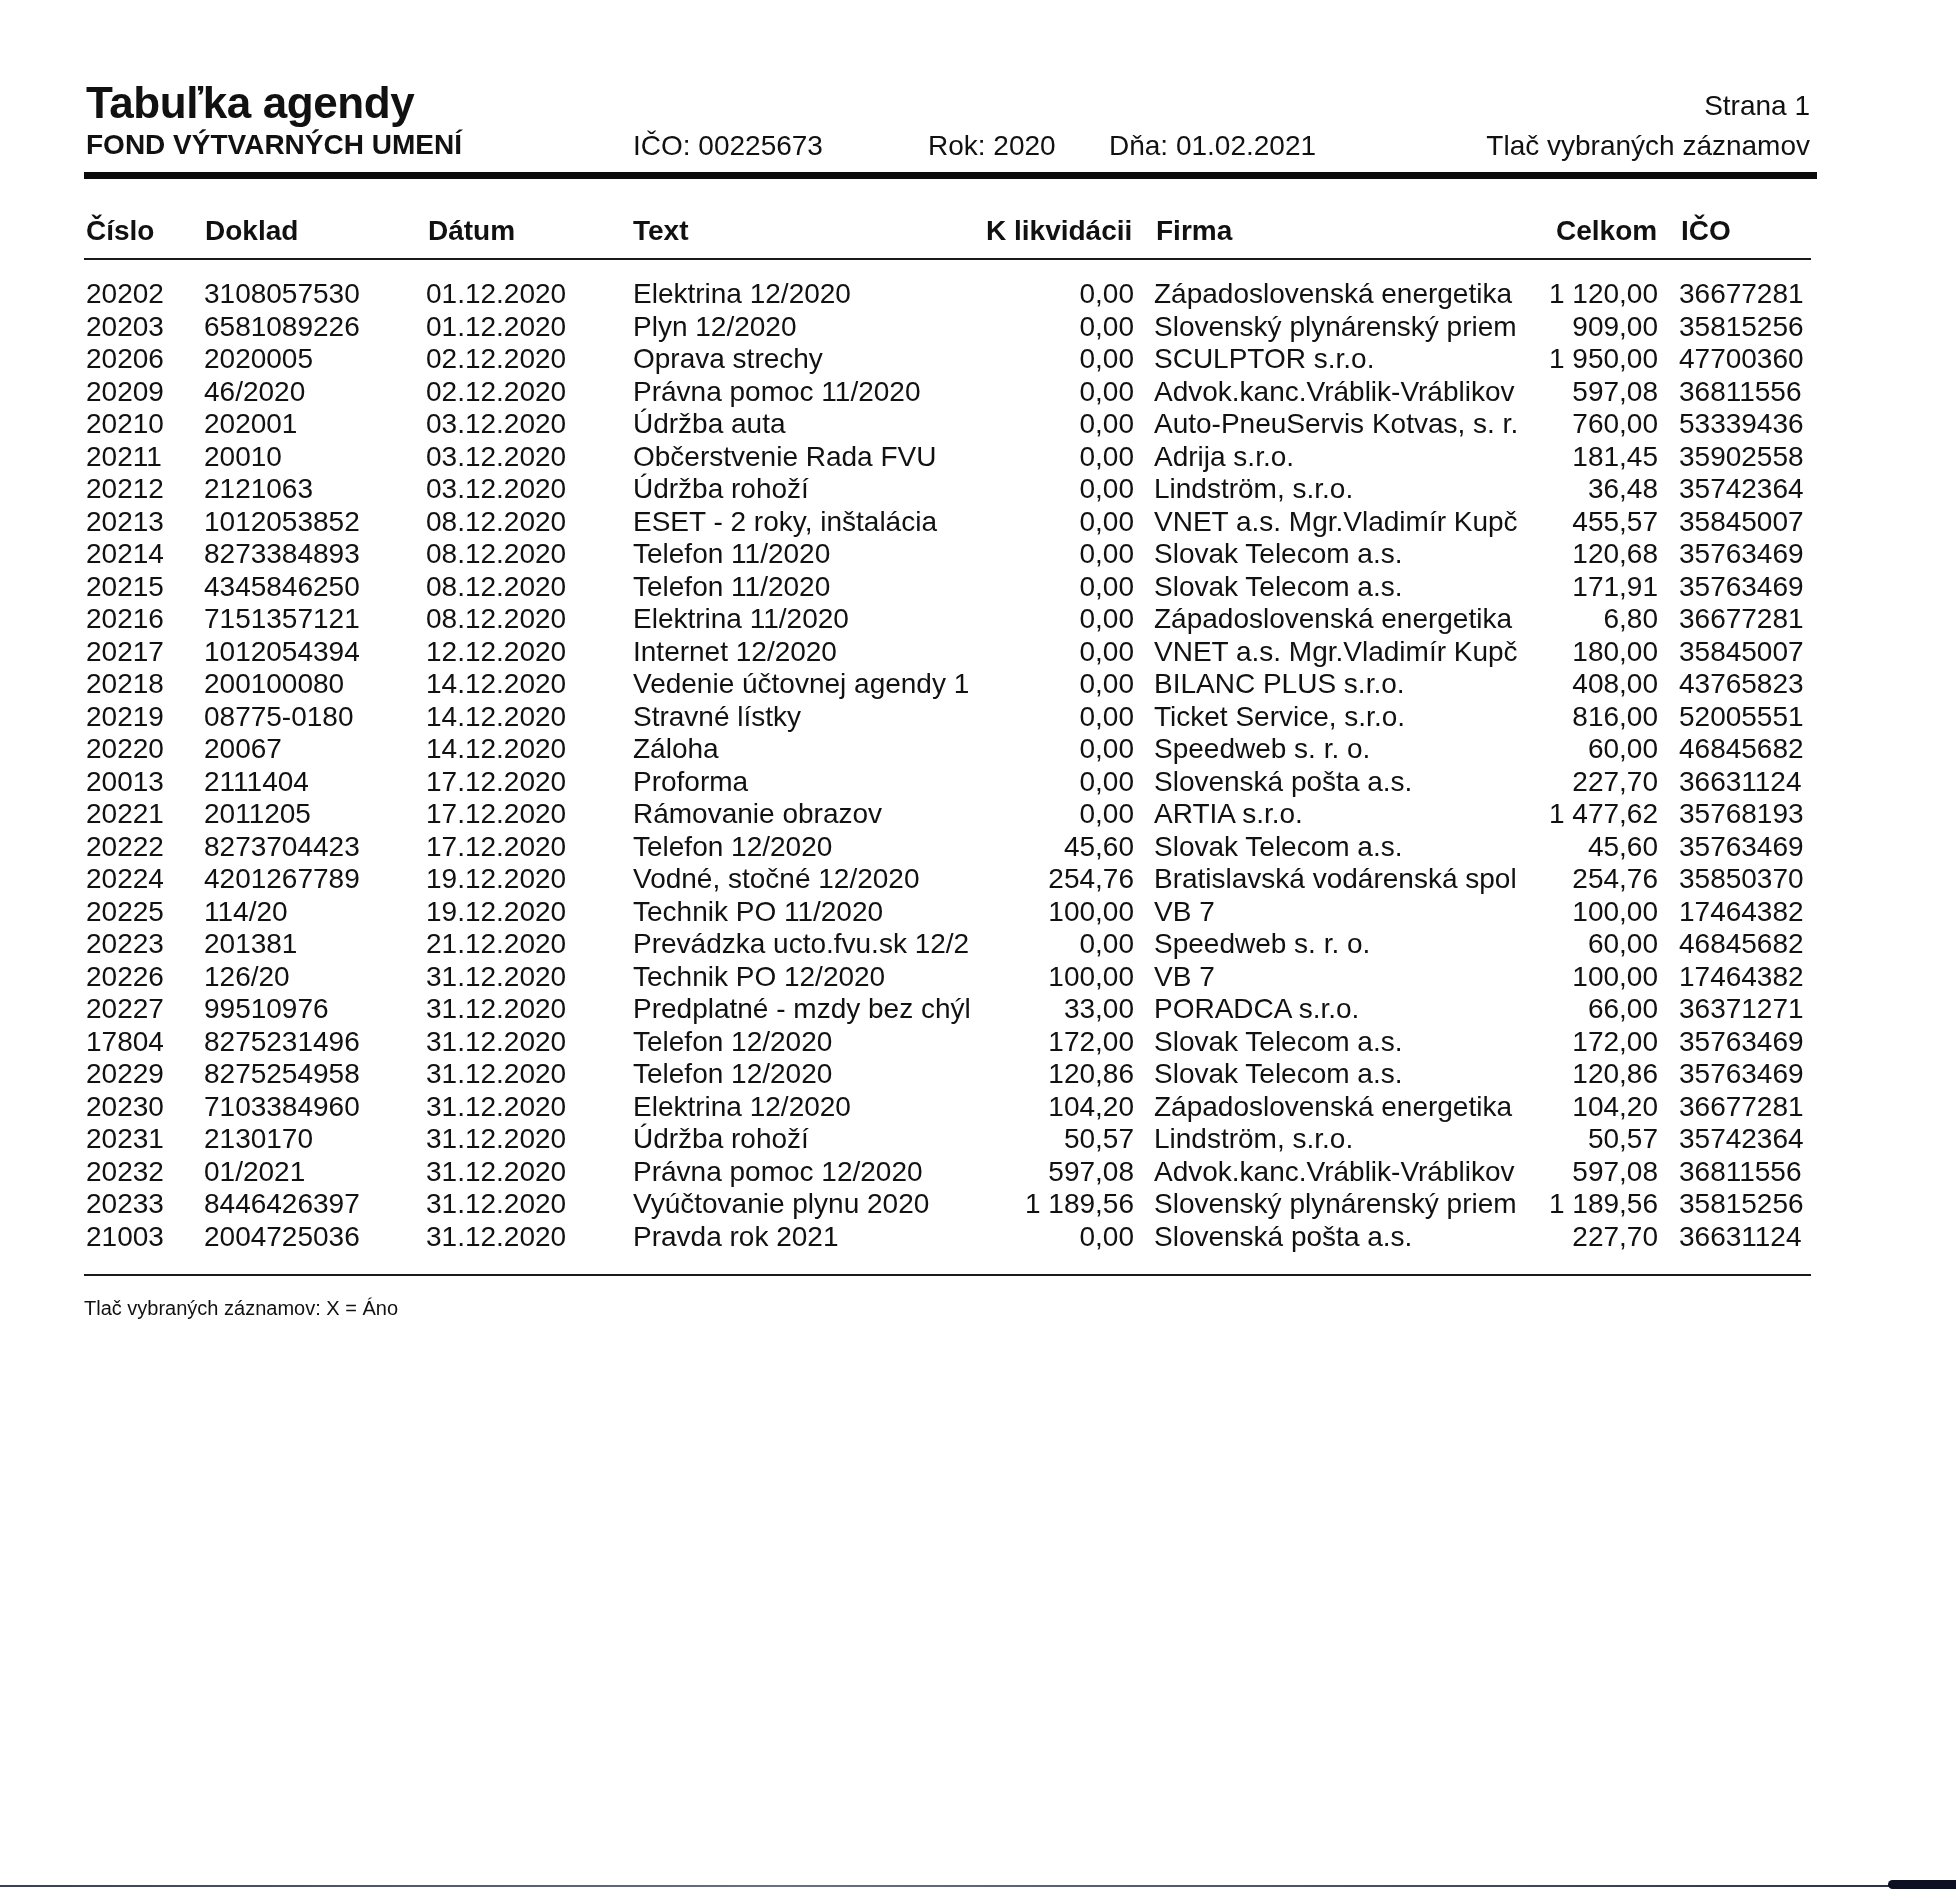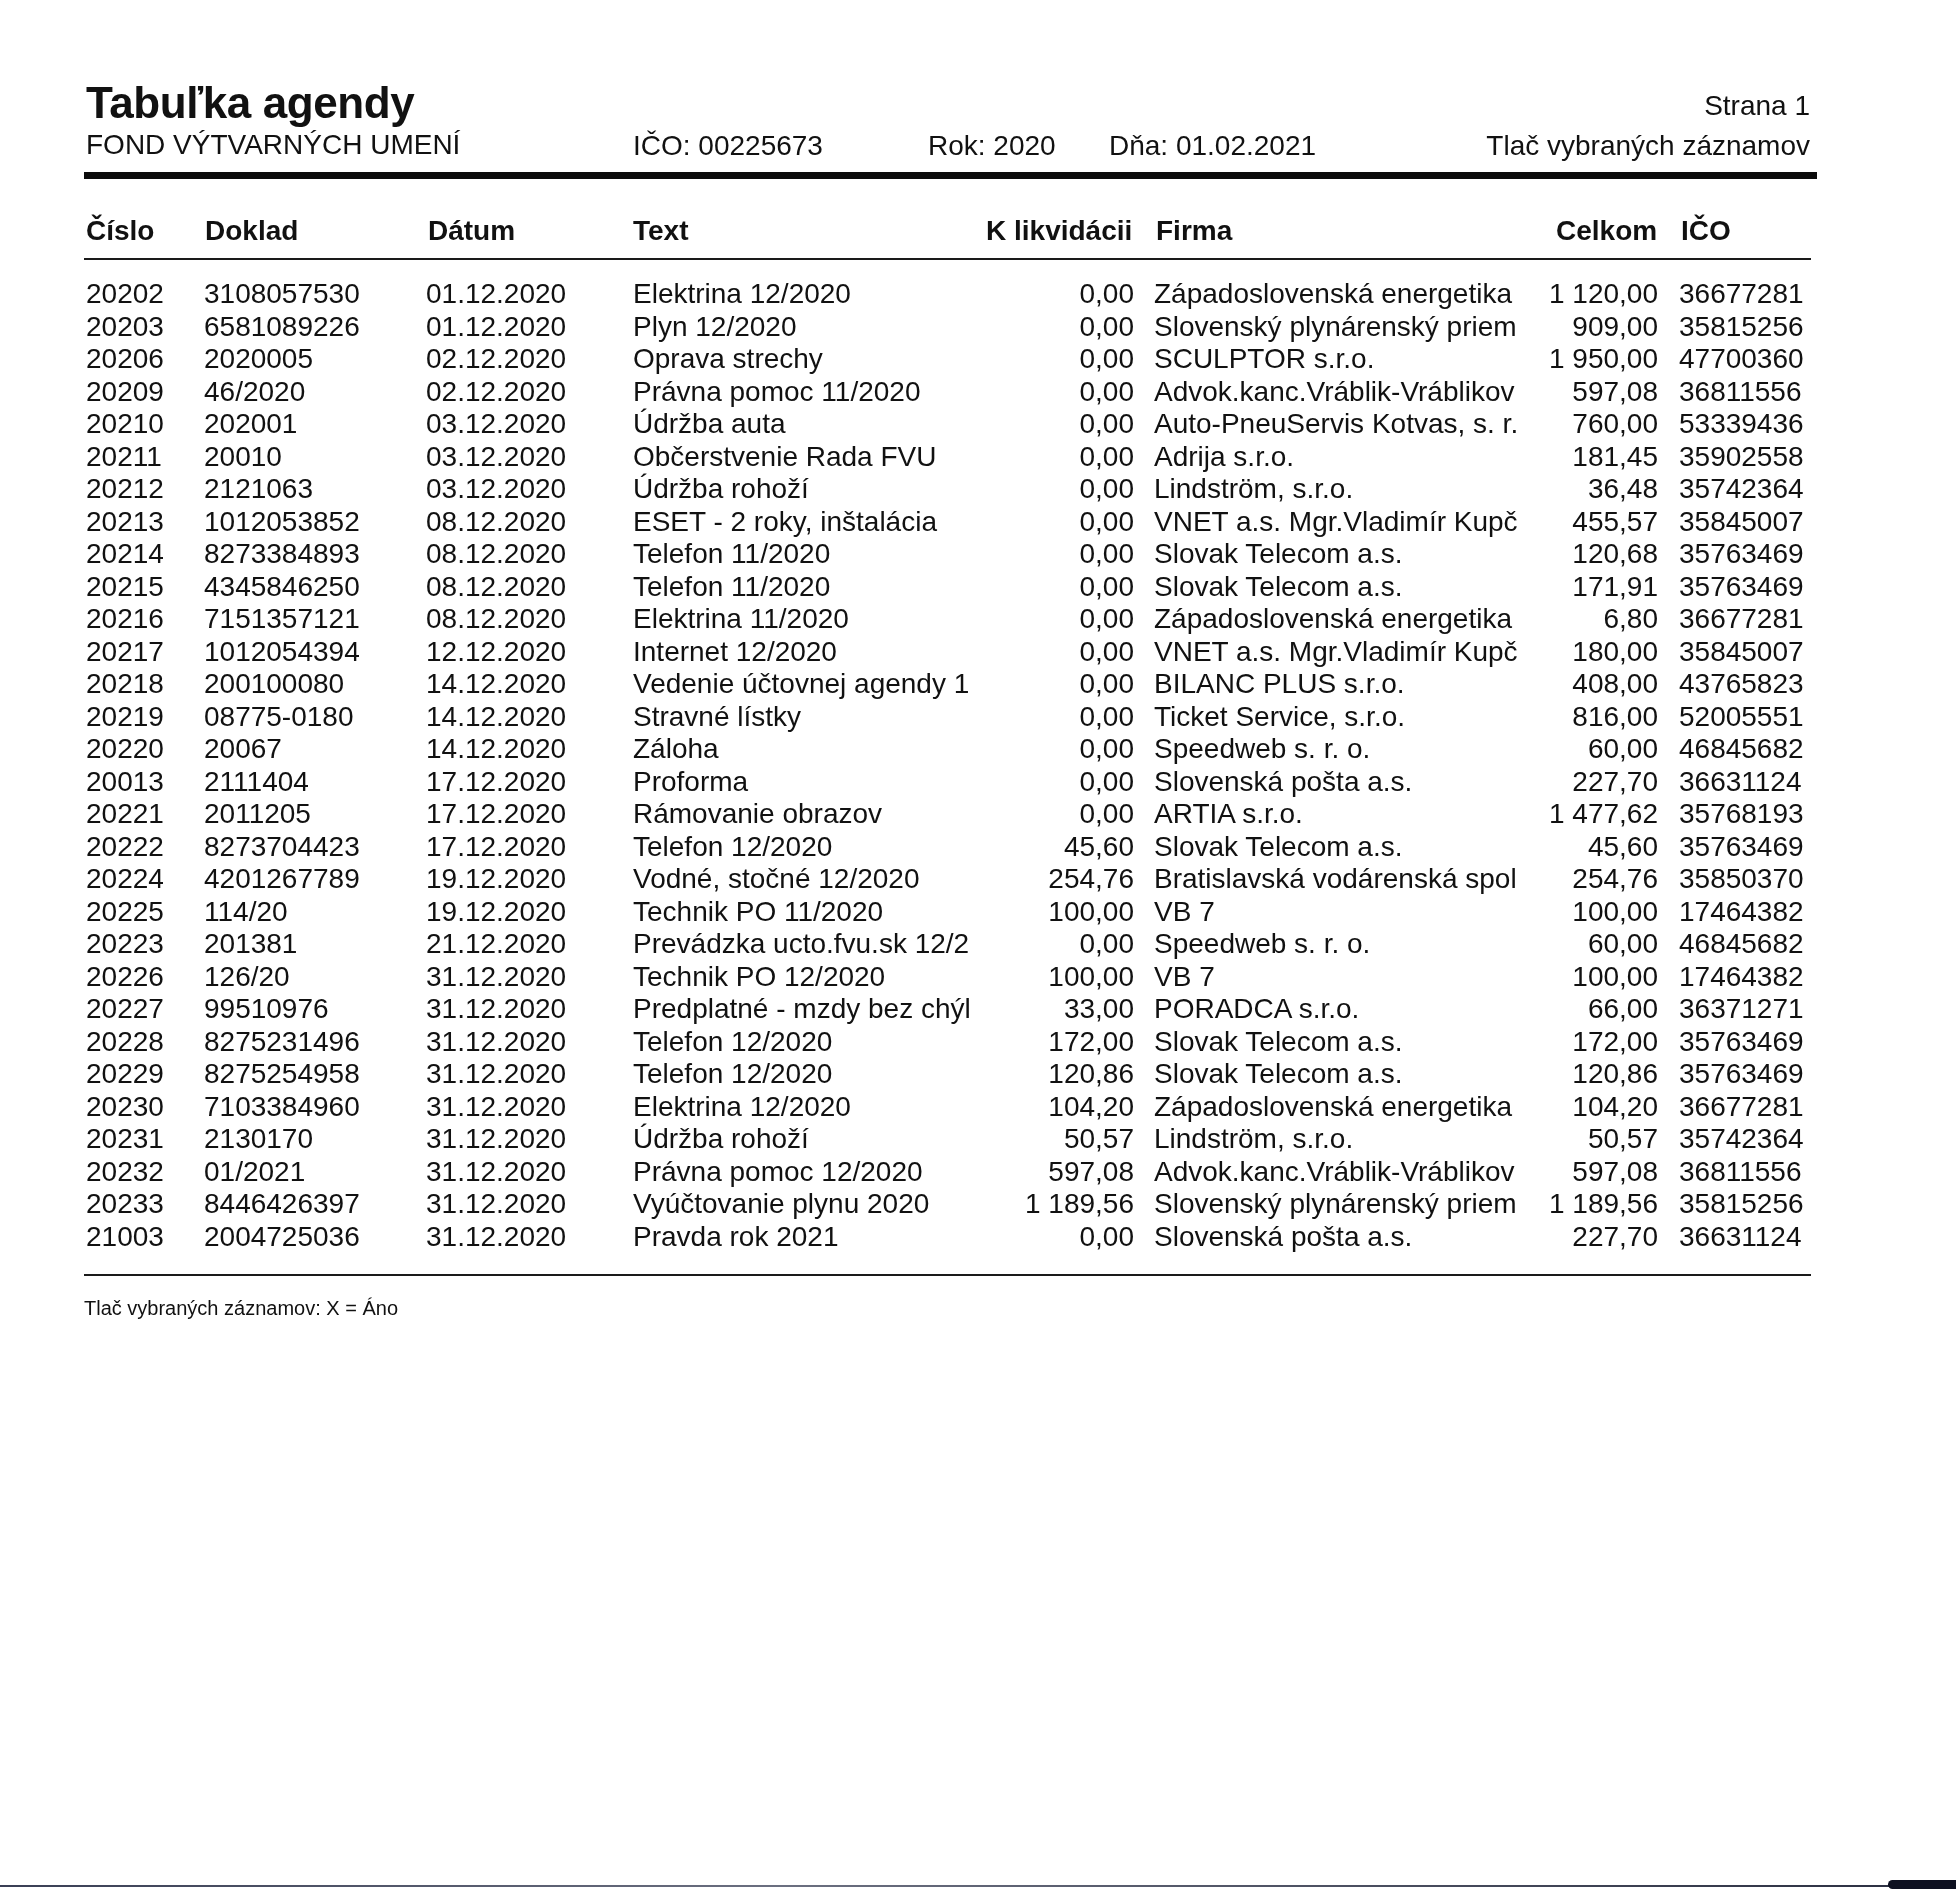--- a/index.html
+++ b/index.html
@@ -11,21 +11,21 @@
     font-family: "Liberation Sans", sans-serif;
     color: #111111;
   }
   .abs { position: absolute; white-space: nowrap; }
   .title {
     left: 86px; top: 78px;
     font-size: 44px; font-weight: bold; letter-spacing: -0.4px;
   }
   .org {
     left: 86px; top: 129px;
-    font-size: 28px; font-weight: normal;
+    font-size: 28px; font-weight: bold;
   }
   .meta { top: 130px; font-size: 28px; }
   .page-no { top: 90px; right: 147px; font-size: 28px; }
   .print-mode { top: 130px; right: 147px; font-size: 28px; }
   .rule-thick {
     left: 84px; top: 172px; width: 1733px; height: 7px; background: #0b0b0b;
   }
   .rule-thin {
     left: 84px; width: 1727px; height: 2.3px; background: #1a1a1a;
   }
@@ -299,21 +299,21 @@
       <div class="c c-cislo">20227</div>
       <div class="c c-doklad">99510976</div>
       <div class="c c-datum">31.12.2020</div>
       <div class="c c-text">Predplatné - mzdy bez chýl</div>
       <div class="c c-klik">33,00</div>
       <div class="c c-firma">PORADCA   s.r.o.</div>
       <div class="c c-celkom">66,00</div>
       <div class="c c-ico">36371271</div>
     </div>
     <div class="row">
-      <div class="c c-cislo">20228</div>
+      <div class="c c-cislo">17804</div>
       <div class="c c-doklad">8275231496</div>
       <div class="c c-datum">31.12.2020</div>
       <div class="c c-text">Telefon 12/2020</div>
       <div class="c c-klik">172,00</div>
       <div class="c c-firma">Slovak Telecom  a.s.</div>
       <div class="c c-celkom">172,00</div>
       <div class="c c-ico">35763469</div>
     </div>
     <div class="row">
       <div class="c c-cislo">20229</div>

